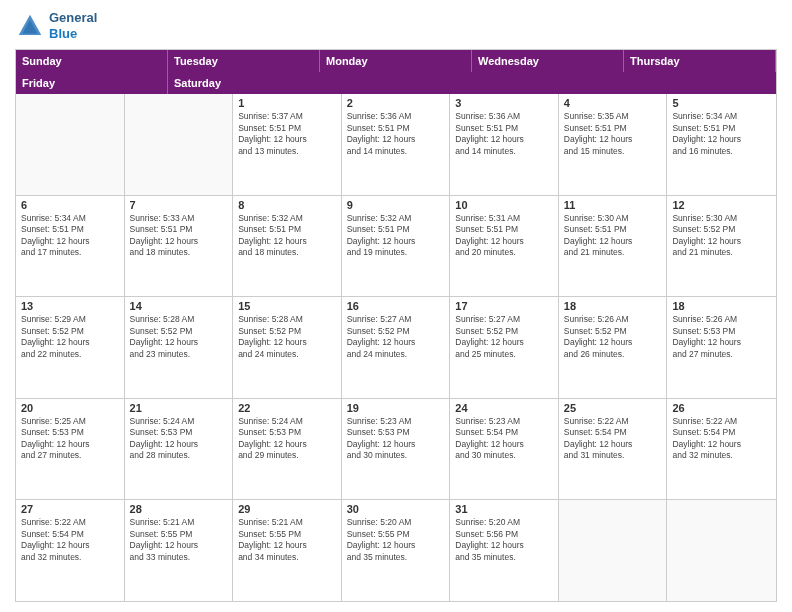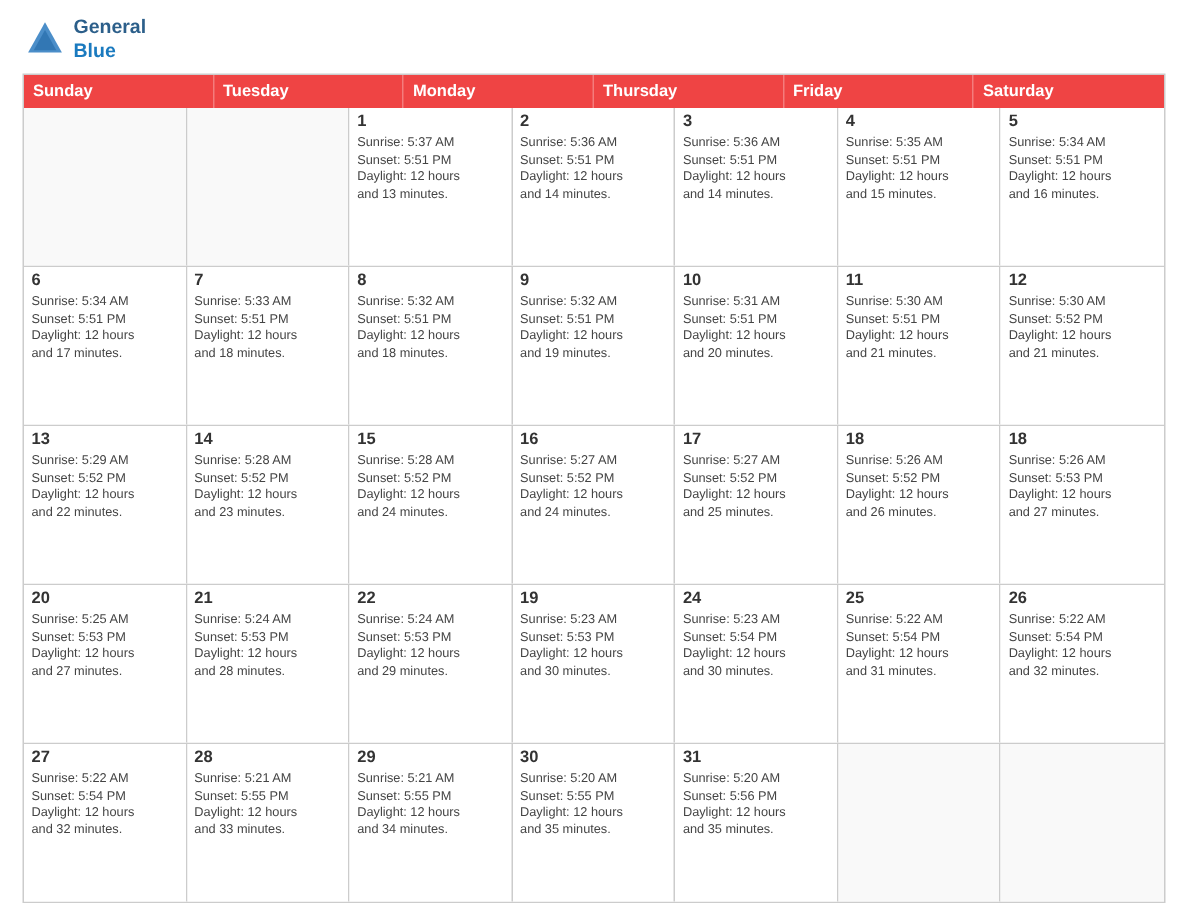--- a/index.html
+++ b/index.html
@@ -51,22 +51,22 @@
       color: #555;
     }
     .calendar {
       flex: 1;
       display: flex;
       flex-direction: column;
       border: 1px solid #ccc;
     }
     .cal-header {
       display: grid;
-      grid-template-columns: repeat(6, 1fr);
-      background: #ef4444;
+      grid-template-columns: repeat(5, 1fr);
+      background: #701a75;
     }
     .cal-header-cell {
       color: #fff;
       font-size: 11px;
       font-weight: bold;
       padding: 5px 6px;
       border-right: 1px solid rgba(255,255,255,0.3);
     }
     .cal-header-cell:last-child { border-right: none; }
     .cal-body {
@@ -127,20 +127,21 @@
       <div class="month-title"></div>
       <div class="subtitle"></div>
     </div>
   </div>
 
   <div class="calendar">
     <div class="cal-header">
     <div class="cal-header-cell">Sunday</div>
         <div class="cal-header-cell">Tuesday</div>
         <div class="cal-header-cell">Monday</div>
+        <div class="cal-header-cell">Wednesday</div>
         <div class="cal-header-cell">Thursday</div>
         <div class="cal-header-cell">Friday</div>
         <div class="cal-header-cell">Saturday</div>
       </div>
     <div class="cal-body">
     <div class="cal-row">
           <div class="cal-cell empty"></div>
           <div class="cal-cell empty"></div>
           <div class="cal-cell">
             <span class="day-num">1</span>

